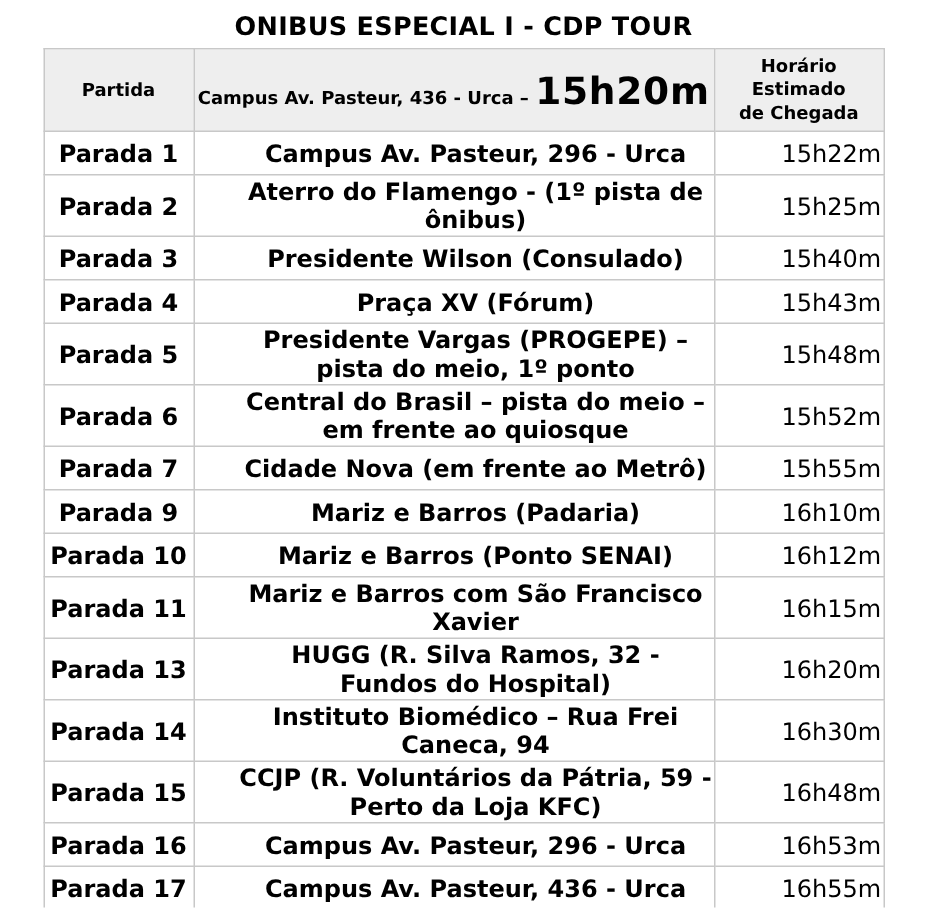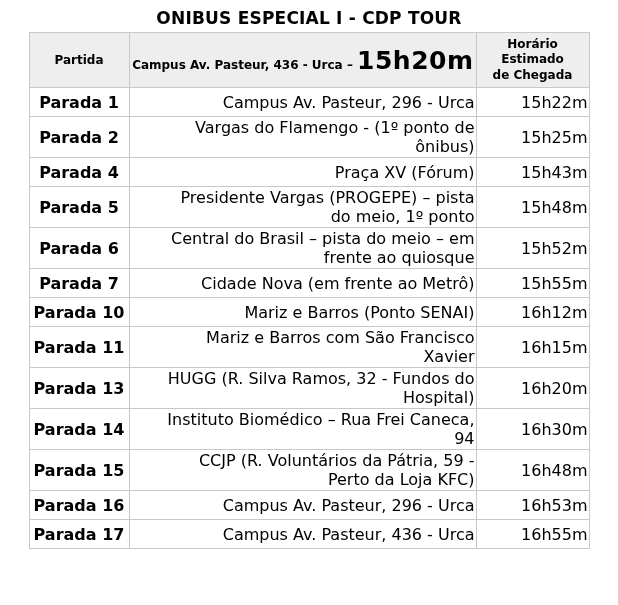--- a/index.html
+++ b/index.html
@@ -39,27 +39,27 @@
   col.c-location{width:347px;}
   col.c-time{width:113px;}
   thead th{
     background:var(--header-bg);
     height:55px;
     font-size:12px;
     font-weight:bold;
     text-align:center;
     padding:2px;
   }
-  .header-route{white-space:nowrap;text-align:right;}
+  .header-route{white-space:nowrap;}
   .header-route-prefix{font-size:12px;font-weight:bold;}
   .header-route-time{font-size:25px;font-weight:bold;letter-spacing:0.5px;}
   .header-arrival div{line-height:1.3;}
   tbody td{height:29px;font-size:16px;}
   td.stop{font-weight:bold;text-align:center;}
-  td.location{text-align:right;padding-left:30px;}
+  td.location{text-align:center;padding-left:30px;font-weight:bold;}
   td.time{text-align:right;}
 </style>
 </head>
 <body>
 
 <div class="page">
   <h1 class="title">ONIBUS ESPECIAL I - CDP TOUR</h1>
 
   <table class="schedule">
     <colgroup>
@@ -80,42 +80,52 @@
       </tr>
     </thead>
     <tbody>
         <tr>
           <td class="stop">Parada 1</td>
           <td class="location">Campus Av. Pasteur, 296 - Urca</td>
           <td class="time">15h22m</td>
         </tr>
         <tr>
           <td class="stop">Parada 2</td>
-          <td class="location">Vargas do Flamengo - (1º ponto de ônibus)</td>
+          <td class="location">Aterro do Flamengo - (1º pista de ônibus)</td>
           <td class="time">15h25m</td>
+        </tr>
+        <tr>
+          <td class="stop">Parada 3</td>
+          <td class="location">Presidente Wilson (Consulado)</td>
+          <td class="time">15h40m</td>
         </tr>
         <tr>
           <td class="stop">Parada 4</td>
           <td class="location">Praça XV (Fórum)</td>
           <td class="time">15h43m</td>
         </tr>
         <tr>
           <td class="stop">Parada 5</td>
           <td class="location">Presidente Vargas (PROGEPE) – pista do meio, 1º ponto</td>
           <td class="time">15h48m</td>
         </tr>
         <tr>
           <td class="stop">Parada 6</td>
           <td class="location">Central do Brasil – pista do meio – em frente ao quiosque</td>
           <td class="time">15h52m</td>
         </tr>
         <tr>
           <td class="stop">Parada 7</td>
           <td class="location">Cidade Nova (em frente ao Metrô)</td>
           <td class="time">15h55m</td>
+        </tr>
+        <tr>
+          <td class="stop">Parada 9</td>
+          <td class="location">Mariz e Barros (Padaria)</td>
+          <td class="time">16h10m</td>
         </tr>
         <tr>
           <td class="stop">Parada 10</td>
           <td class="location">Mariz e Barros (Ponto SENAI)</td>
           <td class="time">16h12m</td>
         </tr>
         <tr>
           <td class="stop">Parada 11</td>
           <td class="location">Mariz e Barros com São Francisco Xavier</td>
           <td class="time">16h15m</td>

